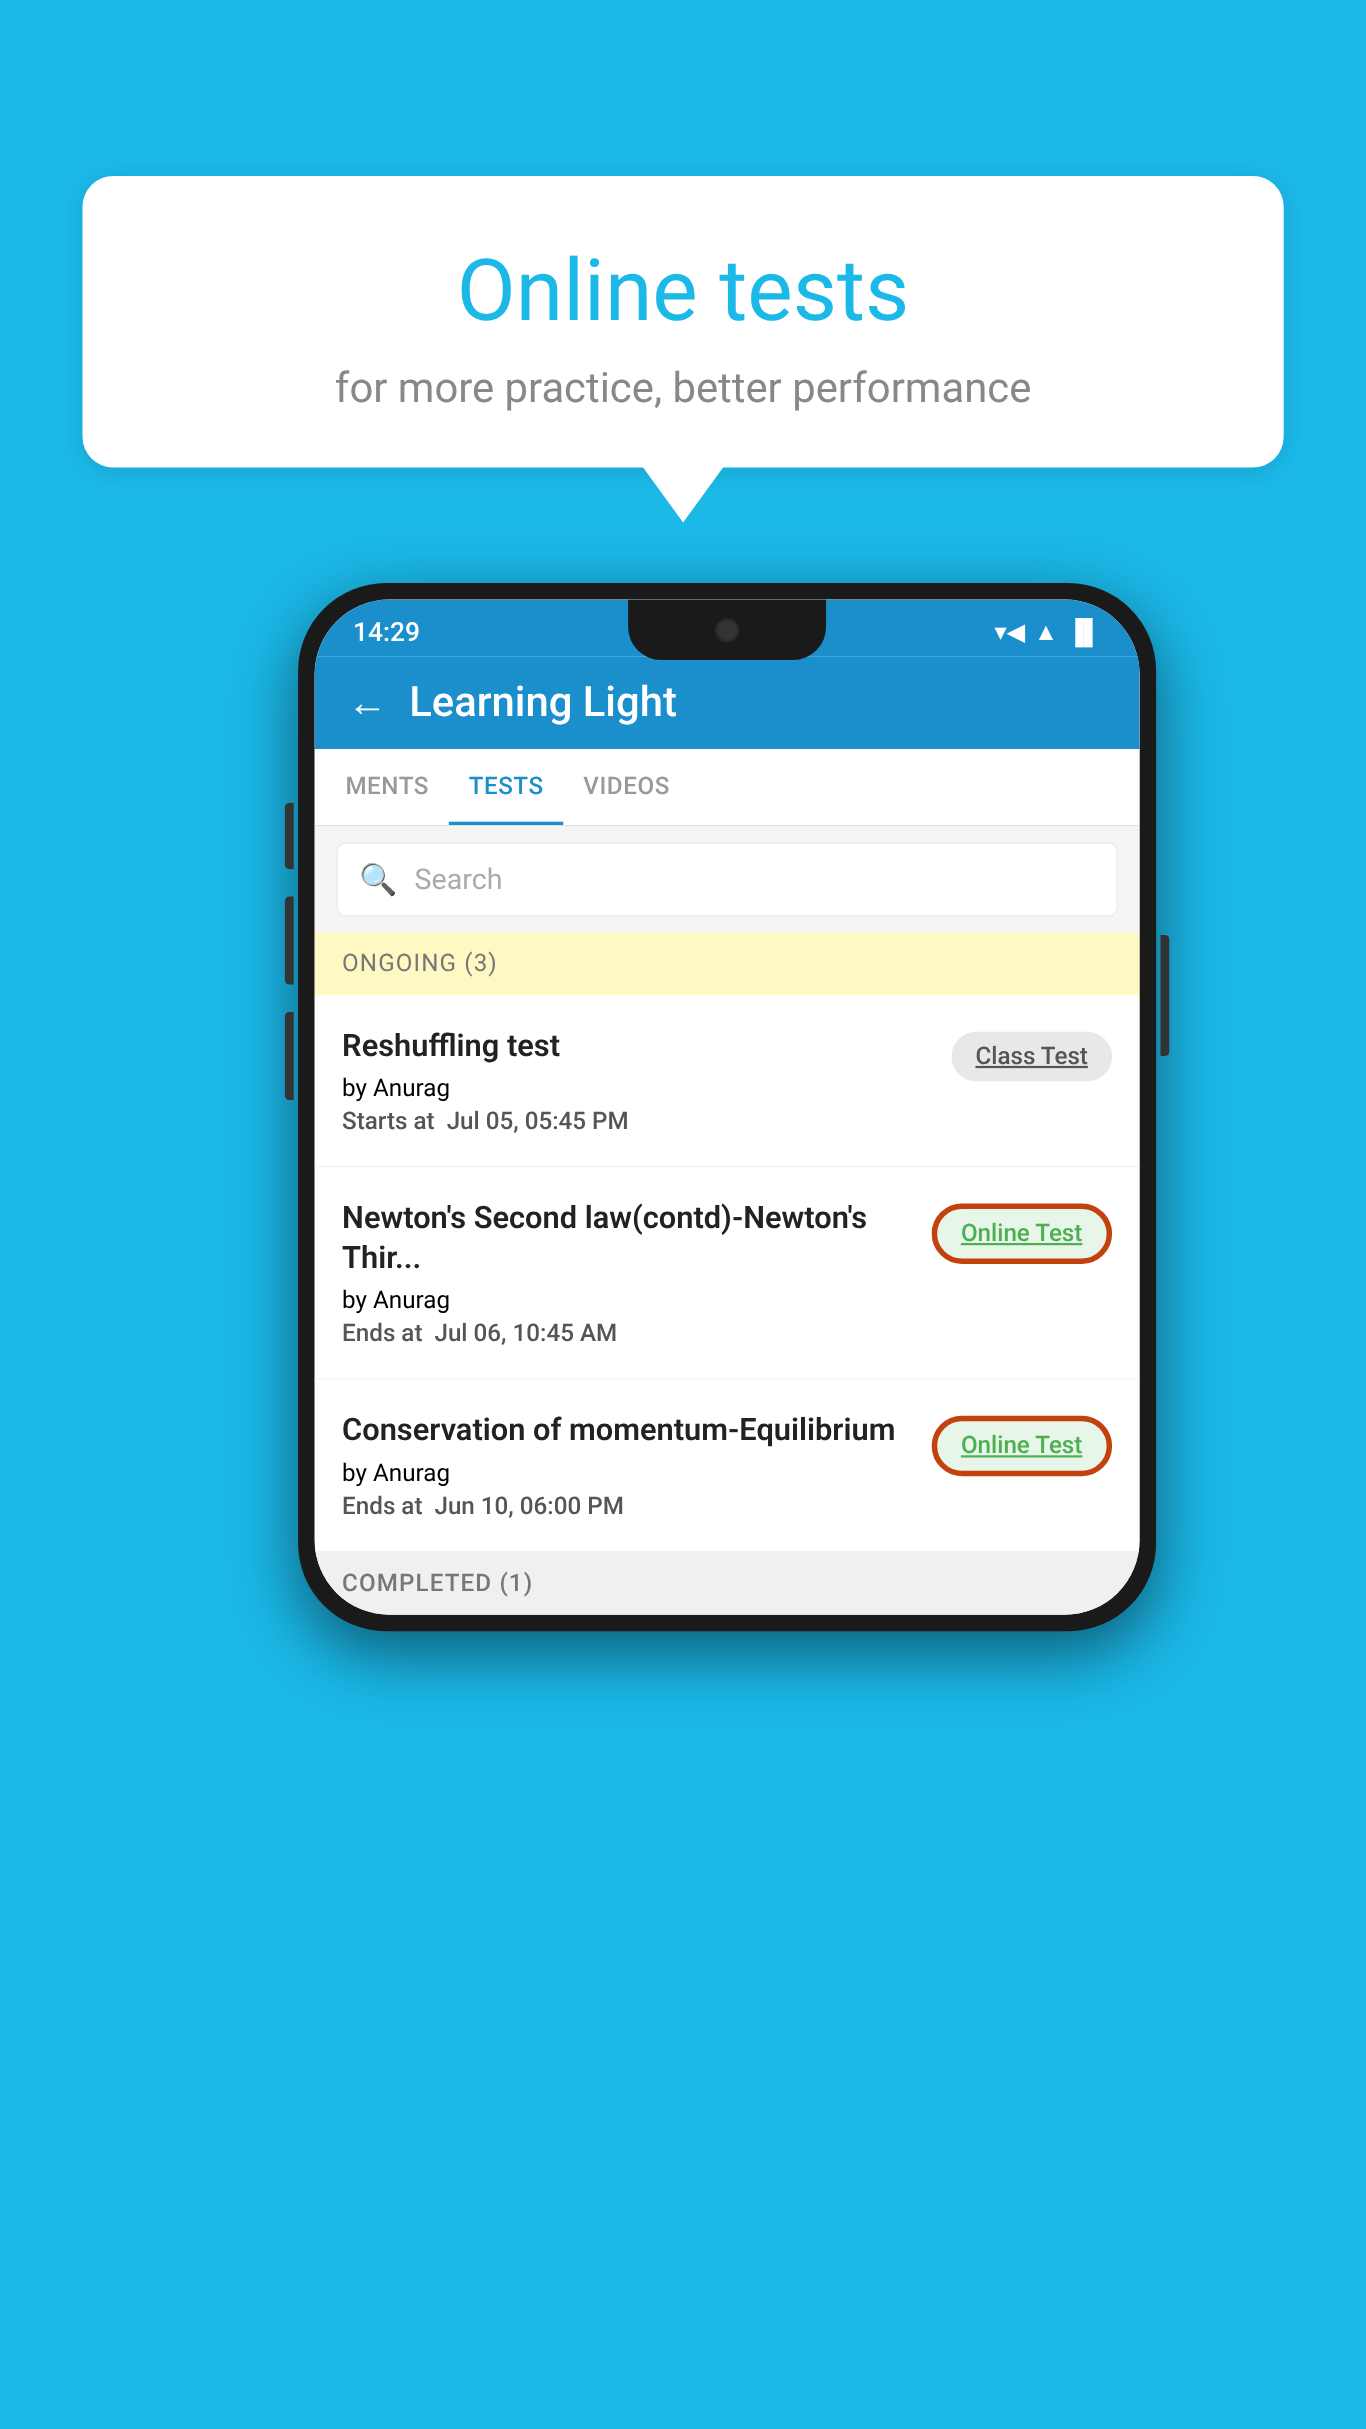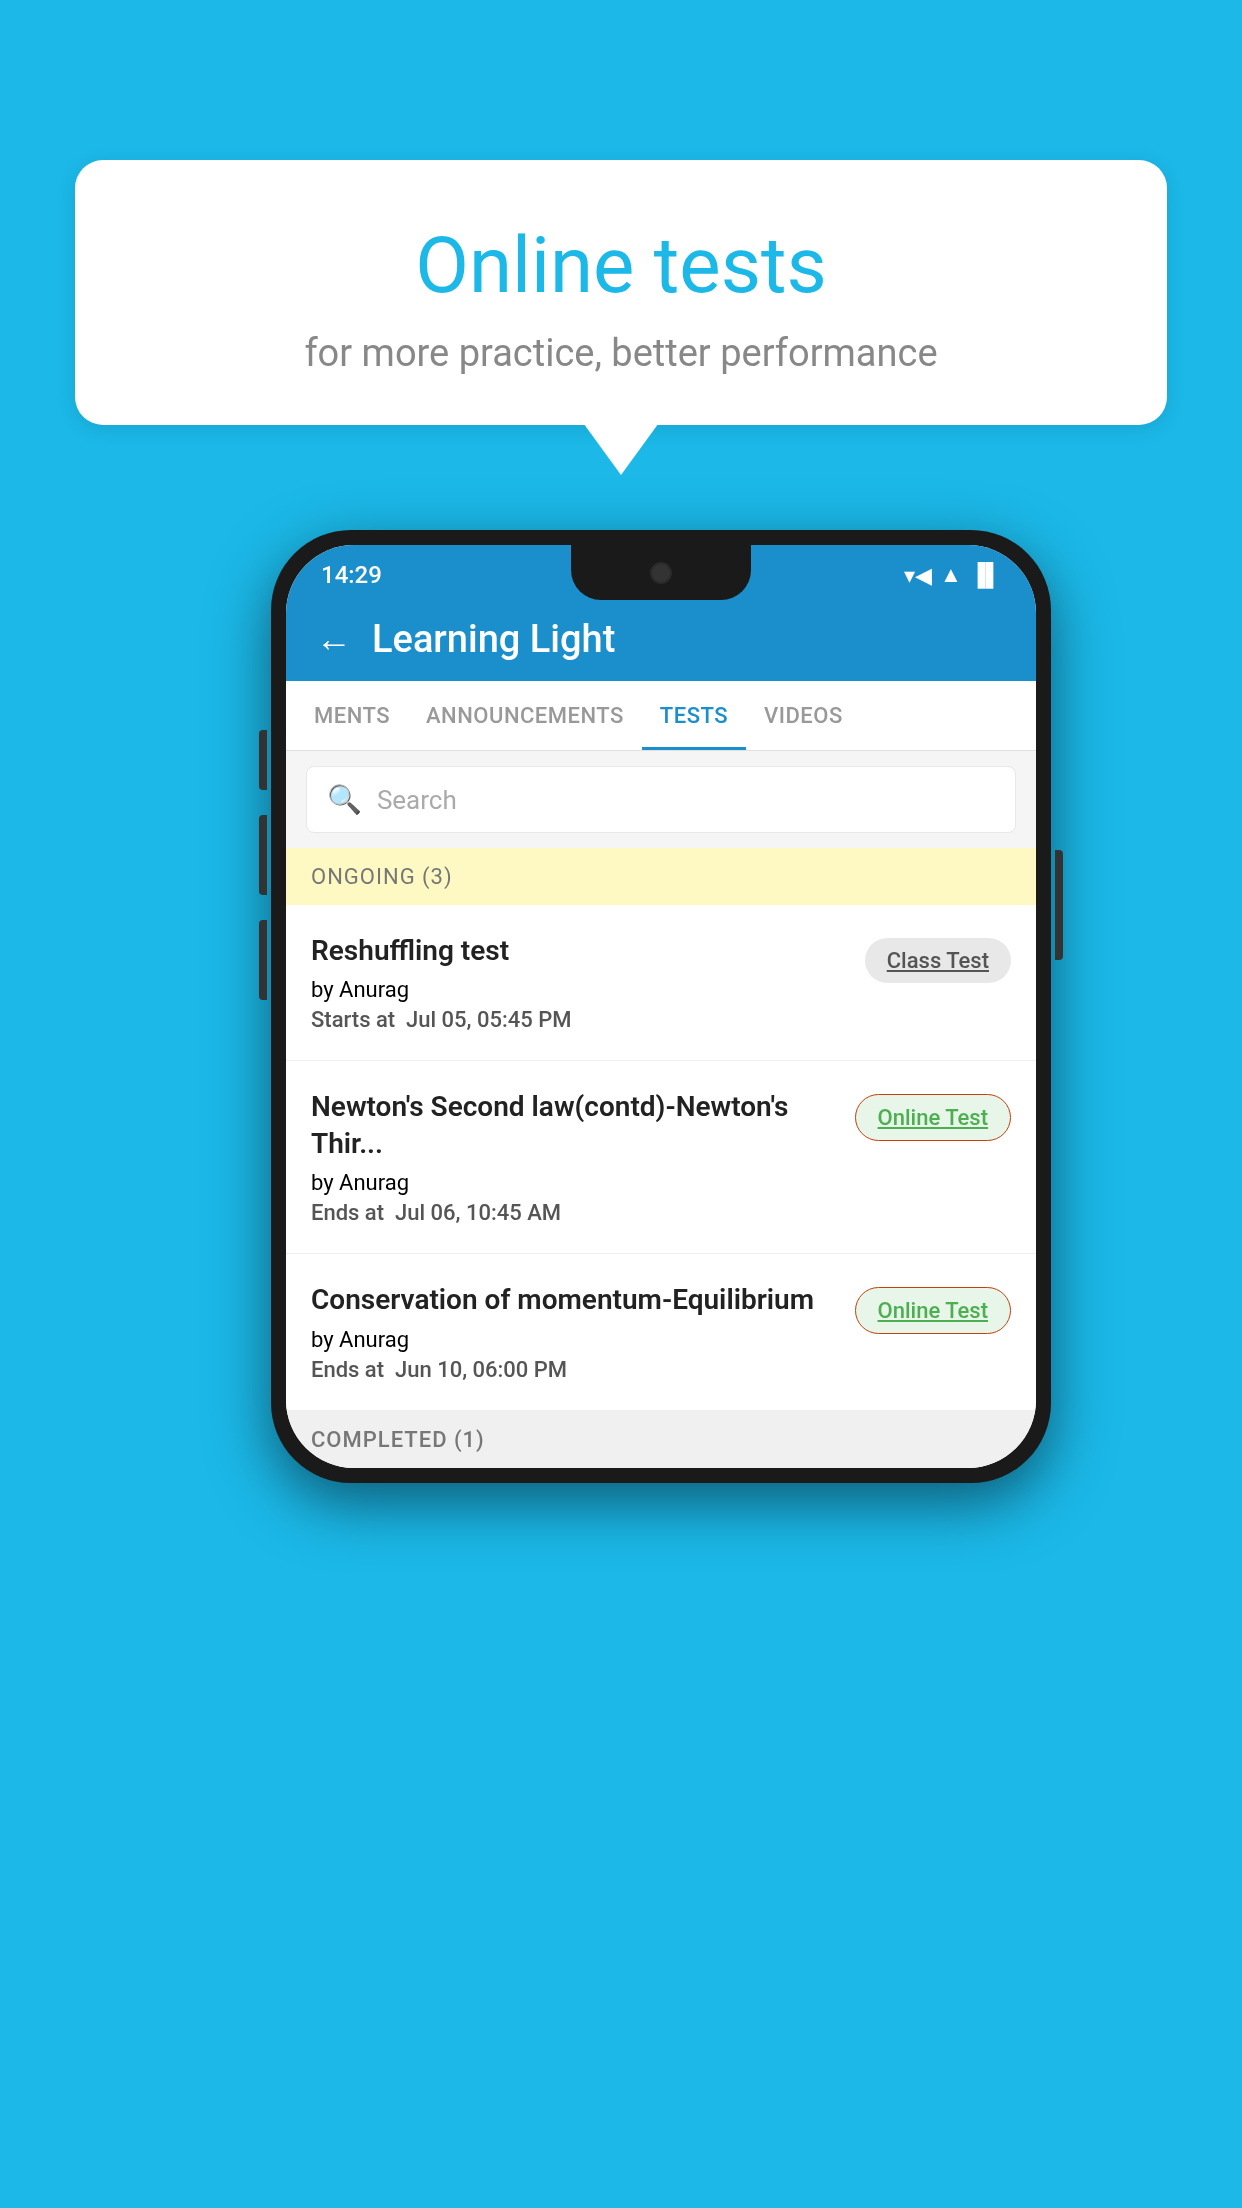--- a/index.html
+++ b/index.html
@@ -273,21 +273,21 @@
     }
 
     .badge-class {
       background: #e8e8e8;
       color: #555;
     }
 
     .badge-online {
       background: #e8f5e9;
       color: #4caf50;
-      border: 1px solid #c2410c;
+      border: 5px solid #c2410c;
     }
 
     
     .completed-header {
       background: #f0f0f0;
       padding: 16px 25px;
       font-size: 22px;
       color: #777;
       font-weight: 500;
       letter-spacing: 1px;
@@ -363,23 +363,20 @@
       </div>
 
       <div class="app-header">
         <div class="back-arrow">←</div>
         <div class="app-title">Learning Light</div>
       </div>
 
       <div class="tabs">
         <div class="tab">
           <span>MENTS</span>
-        </div>
-        <div class="tab">
-          <span>ANNOUNCEMENTS</span>
         </div>
         <div class="tab active">
           <span>TESTS</span>
         </div>
         <div class="tab">
           <span>VIDEOS</span>
         </div>
       </div>
 
       <div class="search-container">

